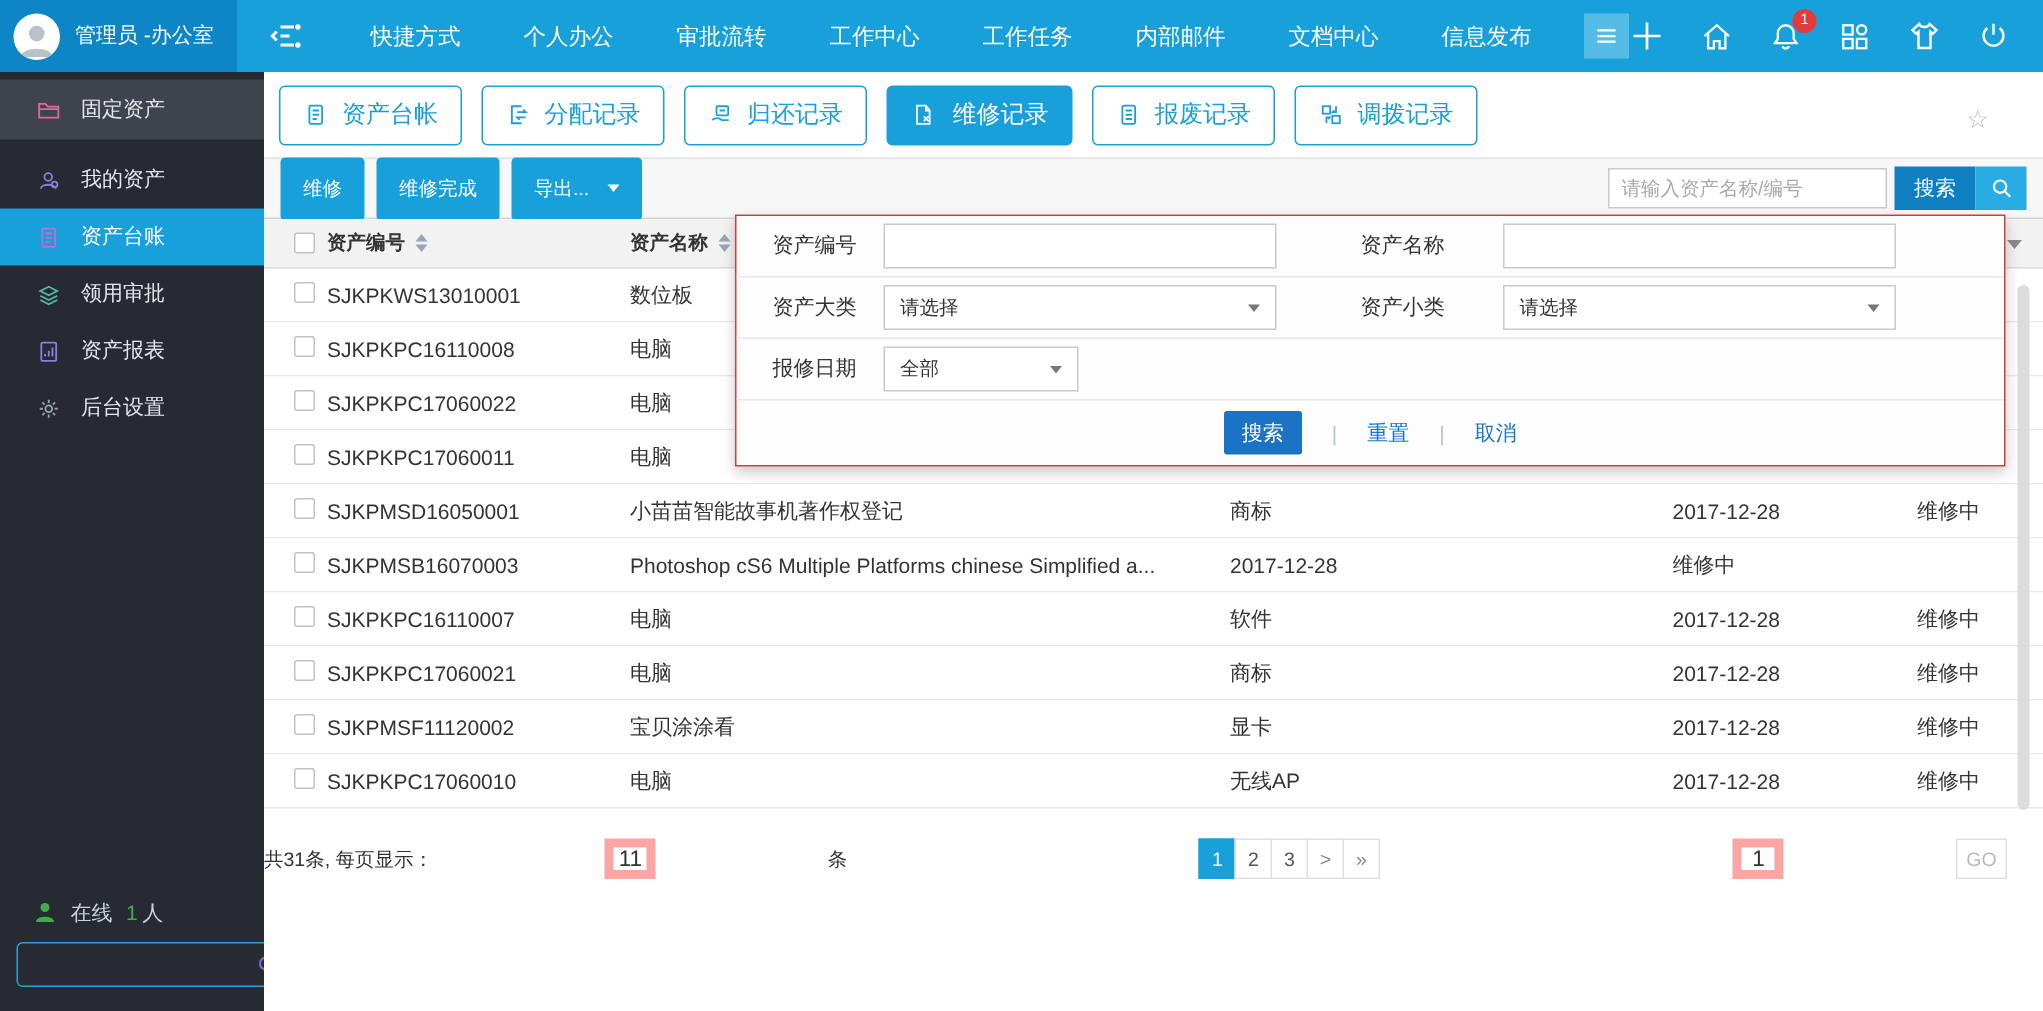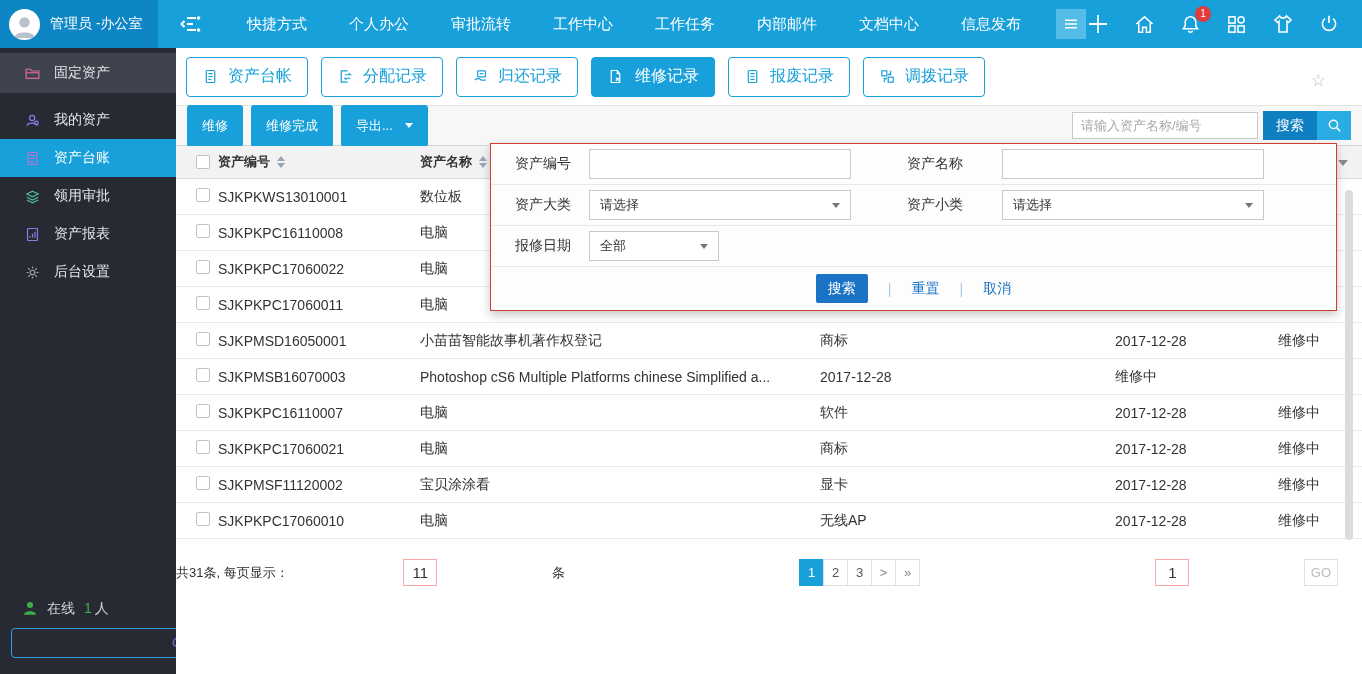--- a/index.html
+++ b/index.html
@@ -61,21 +61,21 @@
   .sort .down { border-top:5px solid #98a6b5; }
   .col-caret { position:absolute; right:14px; top:14px; width:0; height:0; border-left:5px solid transparent; border-right:5px solid transparent; border-top:6px solid #8b8b8b; cursor:pointer; }
   .trow { height:36px; border-bottom:1px solid #eaeaea; font-size:14px; color:#333; background:#fff; cursor:default; }
   .cb { width:14px; height:14px; border:1px solid #c2c2c2; border-radius:2px; background:#fff; margin-left:20px; display:inline-block; cursor:pointer; }
   .cell { overflow:hidden; white-space:nowrap; text-overflow:ellipsis; padding-right:10px; }
 
   .vscroll { position:absolute; right:9px; top:142px; width:8px; height:350px; border-radius:4px; background:#dcdcdc; cursor:grab; }
 
   
   .pager { display:flex; justify-content:space-between; align-items:center; gap:7px; margin-top:20px; padding-right:24px; font-size:13px; color:#333; }
-  .pg-input { width:34px; height:27px; border:1px solid #fca5a5; text-align:center; font-size:15px; color:#333; outline:none; }
+  .pg-input { width:34px; height:27px; border:6px solid #fca5a5; text-align:center; font-size:15px; color:#333; outline:none; }
   .pages { display:flex; }
   .pg { min-width:25px; height:27px; border:1px solid #e0e0e0; background:#fff; display:flex; align-items:center; justify-content:center; padding:0 6px; font-size:13px; color:#555; cursor:pointer; margin-left:-1px; }
   .pg.active { background:#18a0da; border-color:#18a0da; color:#fff; }
   .pg.arrow { color:#888; }
   .go-btn { width:34px; height:27px; border:1px solid #e0e0e0; background:#fff; color:#bbb; font-size:13px; display:flex; align-items:center; justify-content:center; cursor:pointer; }
 
   
   .fpanel { position:absolute; left:314px; top:95px; width:847px; background:#fdfdfd; border:1px solid #cf3c32; box-shadow:0 4px 9px rgba(0,0,0,0.22); z-index:5; }
   .frow { height:41px; display:flex; align-items:center; border-bottom:1px solid #e8e8e8; }
   .flabel { width:98px; padding-left:24px; font-size:14px; color:#333; flex:0 0 auto; }

